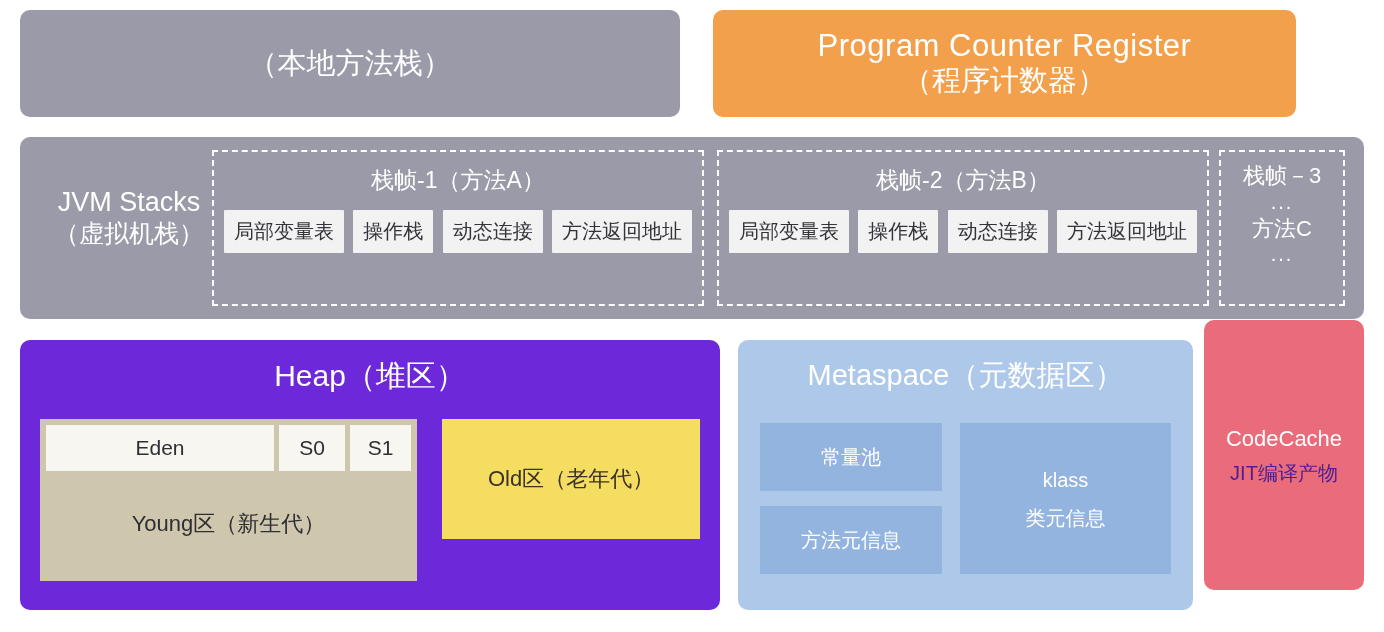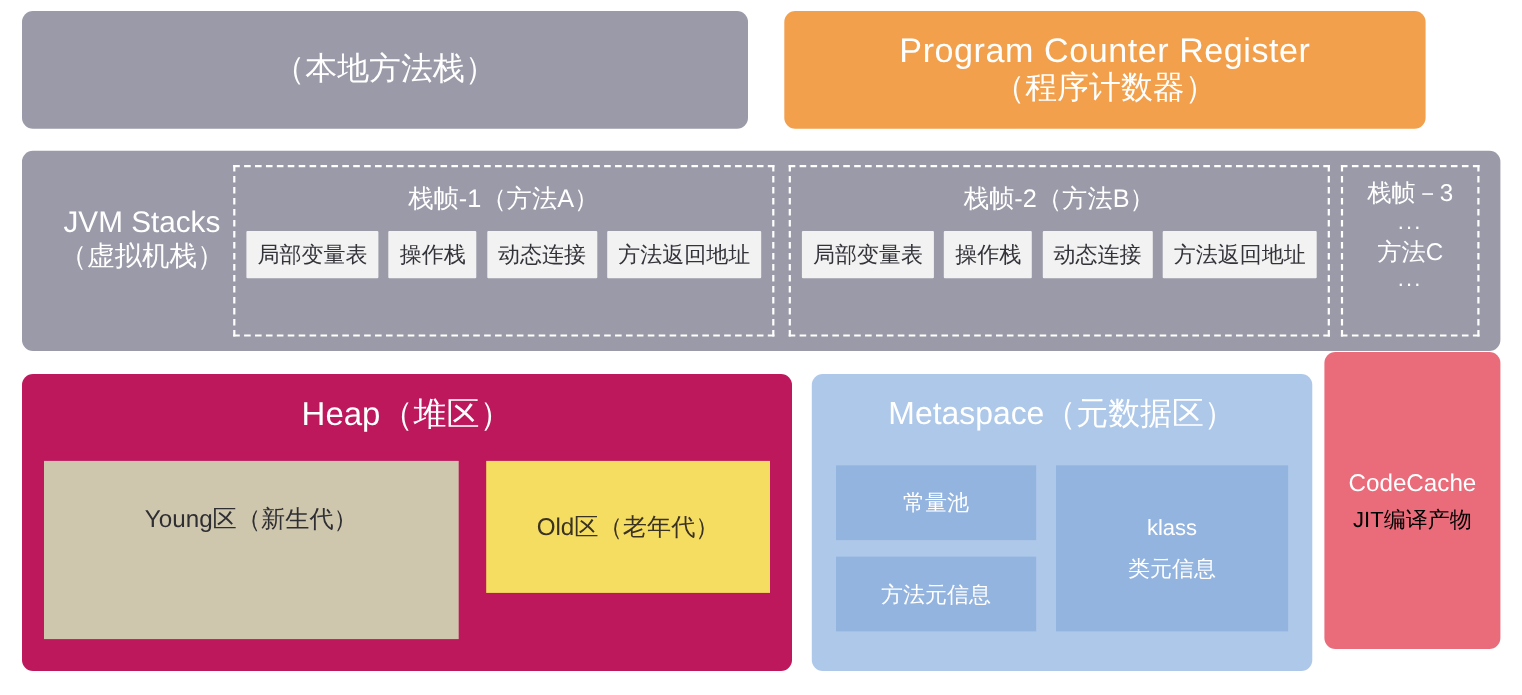--- a/index.html
+++ b/index.html
@@ -123,21 +123,21 @@
     font-size: 22px;
     line-height: 1.25;
     margin-top: 10px;
   }
   .frame-stack-lines .dots { font-size: 20px; letter-spacing: 2px; }
 
   
   #heap {
     left: 20px; top: 340px;
     width: 700px; height: 270px;
-    background: #be185d;
+    background: #6d28d9;
     display: block;
   }
   #heap-title {
     color: #ffffff;
     font-size: 30px;
     text-align: center;
     margin-top: 16px;
     white-space: nowrap;
   }
   #young-area {
@@ -226,21 +226,21 @@
     justify-content: center;
     flex-direction: column;
   }
   #codecache .cc-en {
     color: #ffffff;
     font-size: 22px;
     line-height: 1.6;
     white-space: nowrap;
   }
   #codecache .cc-cn {
-    color: #000000;
+    color: #4c1d95;
     font-size: 20px;
     line-height: 1.6;
     white-space: nowrap;
   }
 </style>
 </head>
 <body>
 
 <div class="canvas">
 
@@ -288,20 +288,25 @@
         <div class="dots">...</div>
       </div>
     </div>
 
   </div>
 
   <div class="block" id="heap">
     <div id="heap-title">Heap（堆区）</div>
 
     <div id="young-area">
+      <div class="young-top">
+        <div class="young-cell" id="cell-eden">Eden</div>
+        <div class="young-cell" id="cell-s0">S0</div>
+        <div class="young-cell" id="cell-s1">S1</div>
+      </div>
       <div id="young-label">Young区（新生代）</div>
     </div>
 
     <div id="old-area">
       <div class="line">Old区</div>
       <div class="line">（老年代）</div>
     </div>
   </div>
 
   <div class="block" id="metaspace">

